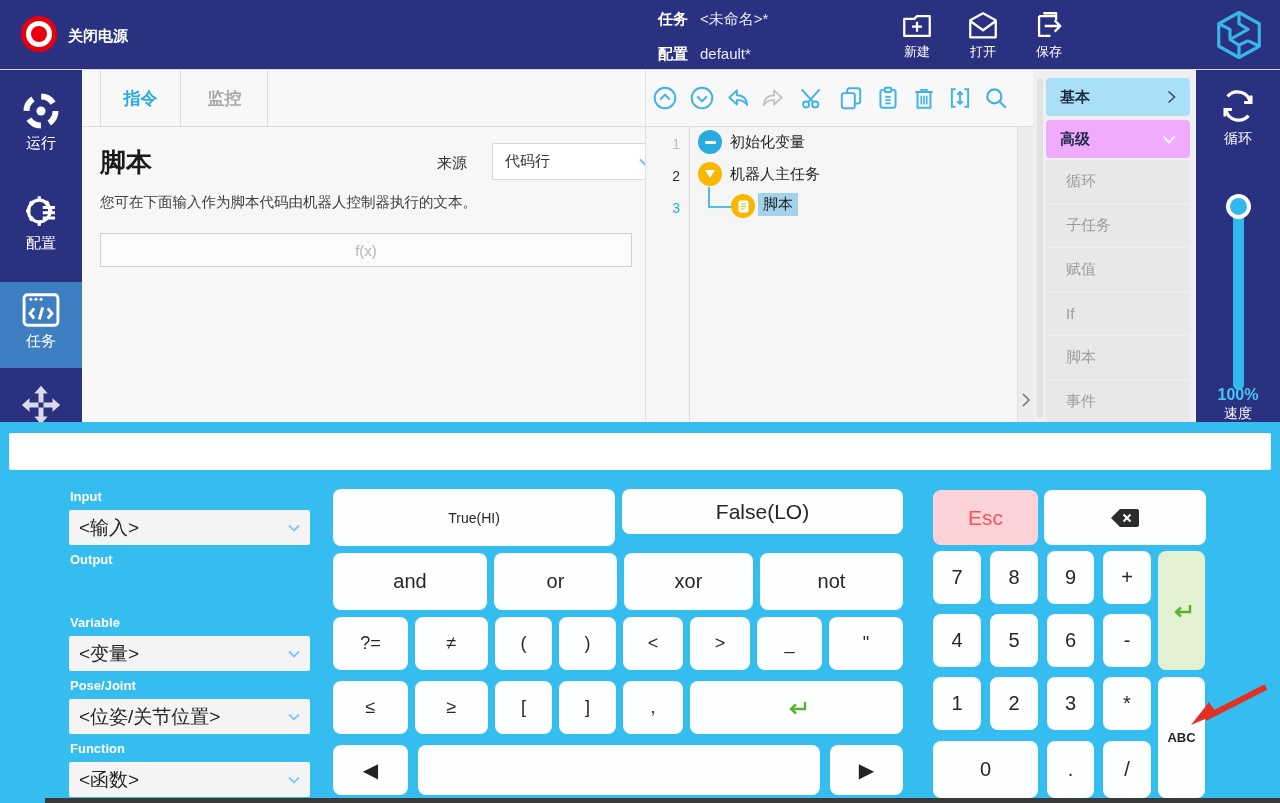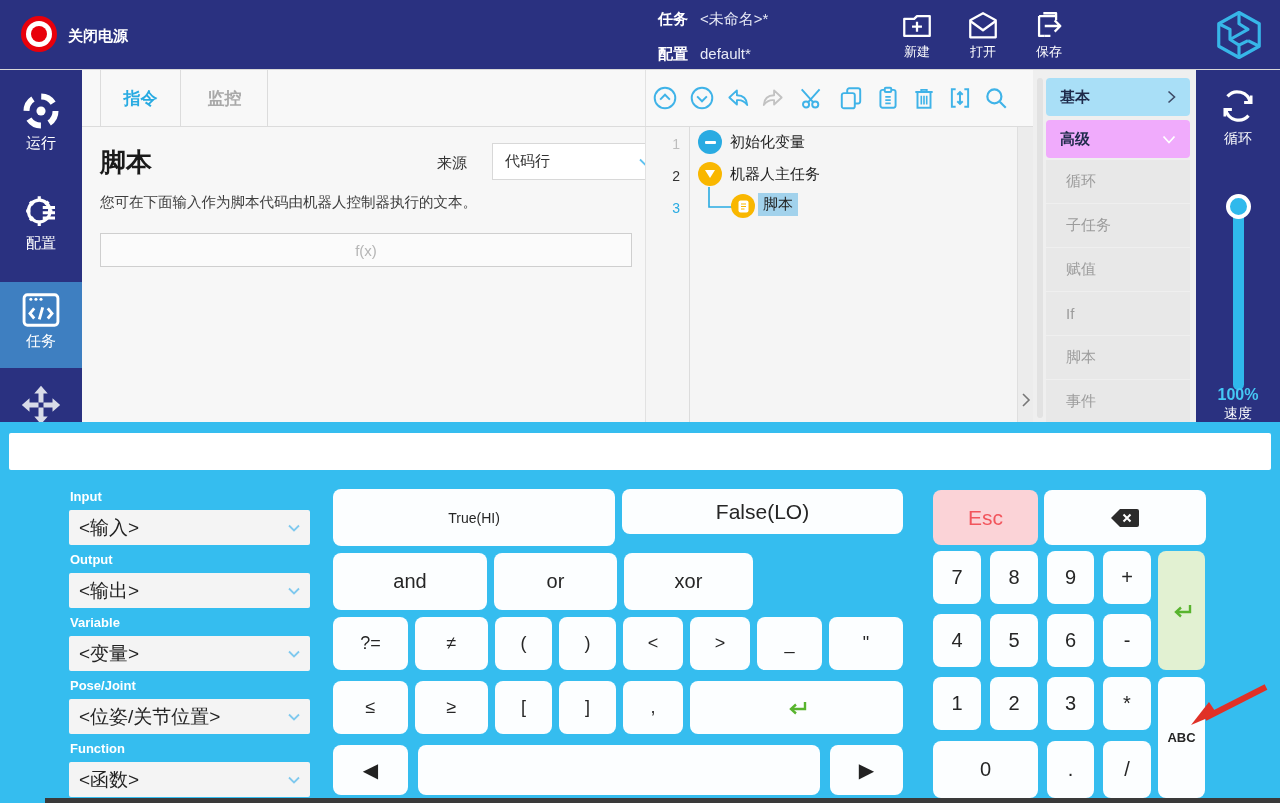--- a/index.html
+++ b/index.html
@@ -293,26 +293,20 @@
     <div class="kbd-input"><span></span></div>
 
     <div class="kbd-lbl" style="left:70px;top:67px;">Input</div>
     <div class="kbd-dd" style="top:88px;">
       <span>&lt;输入&gt;</span>
       <svg style="margin-left:auto;" width="12" height="8" viewBox="0 0 12 8" fill="none" stroke="#7FC9EE" stroke-width="1.8">
           <path d="M1 1.5 L6 6.5 L11 1.5"></path>
         </svg>
     </div>
     <div class="kbd-lbl" style="left:70px;top:130px;">Output</div>
-    <div class="kbd-dd" style="top:151px;">
-      <span>&lt;输出&gt;</span>
-      <svg style="margin-left:auto;" width="12" height="8" viewBox="0 0 12 8" fill="none" stroke="#7FC9EE" stroke-width="1.8">
-          <path d="M1 1.5 L6 6.5 L11 1.5"></path>
-        </svg>
-    </div>
     <div class="kbd-lbl" style="left:70px;top:193px;">Variable</div>
     <div class="kbd-dd" style="top:214px;">
       <span>&lt;变量&gt;</span>
       <svg style="margin-left:auto;" width="12" height="8" viewBox="0 0 12 8" fill="none" stroke="#7FC9EE" stroke-width="1.8">
           <path d="M1 1.5 L6 6.5 L11 1.5"></path>
         </svg>
     </div>
     <div class="kbd-lbl" style="left:70px;top:256px;">Pose/Joint</div>
     <div class="kbd-dd" style="top:277px;">
       <span>&lt;位姿/关节位置&gt;</span>
@@ -327,20 +321,21 @@
           <path d="M1 1.5 L6 6.5 L11 1.5"></path>
         </svg>
     </div>
 
     <div class="key" style="left:333px;top:67px;width:282px;height:57px;font-size:14px;">True(HI)</div>
     <div class="key" style="left:622px;top:67px;width:281px;height:45px;font-size:21px;">False(LO)</div>
 
     <div class="key" style="left:333px;top:131px;width:154px;height:57px;">and</div>
     <div class="key" style="left:494px;top:131px;width:123px;height:57px;">or</div>
     <div class="key" style="left:624px;top:131px;width:129px;height:57px;">xor</div>
+    <div class="key" style="left:760px;top:131px;width:143px;height:57px;">not</div>
 
     <div class="key" style="left:333px;top:195px;width:75px;height:53px;font-size:18px;">?=</div>
     <div class="key" style="left:415px;top:195px;width:73px;height:53px;font-size:18px;">≠</div>
     <div class="key" style="left:495px;top:195px;width:57px;height:53px;font-size:18px;">(</div>
     <div class="key" style="left:559px;top:195px;width:57px;height:53px;font-size:18px;">)</div>
     <div class="key" style="left:623px;top:195px;width:60px;height:53px;font-size:18px;">&lt;</div>
     <div class="key" style="left:690px;top:195px;width:60px;height:53px;font-size:18px;">&gt;</div>
     <div class="key" style="left:757px;top:195px;width:65px;height:53px;font-size:18px;">_</div>
     <div class="key" style="left:829px;top:195px;width:74px;height:53px;font-size:18px;">"</div>
 

